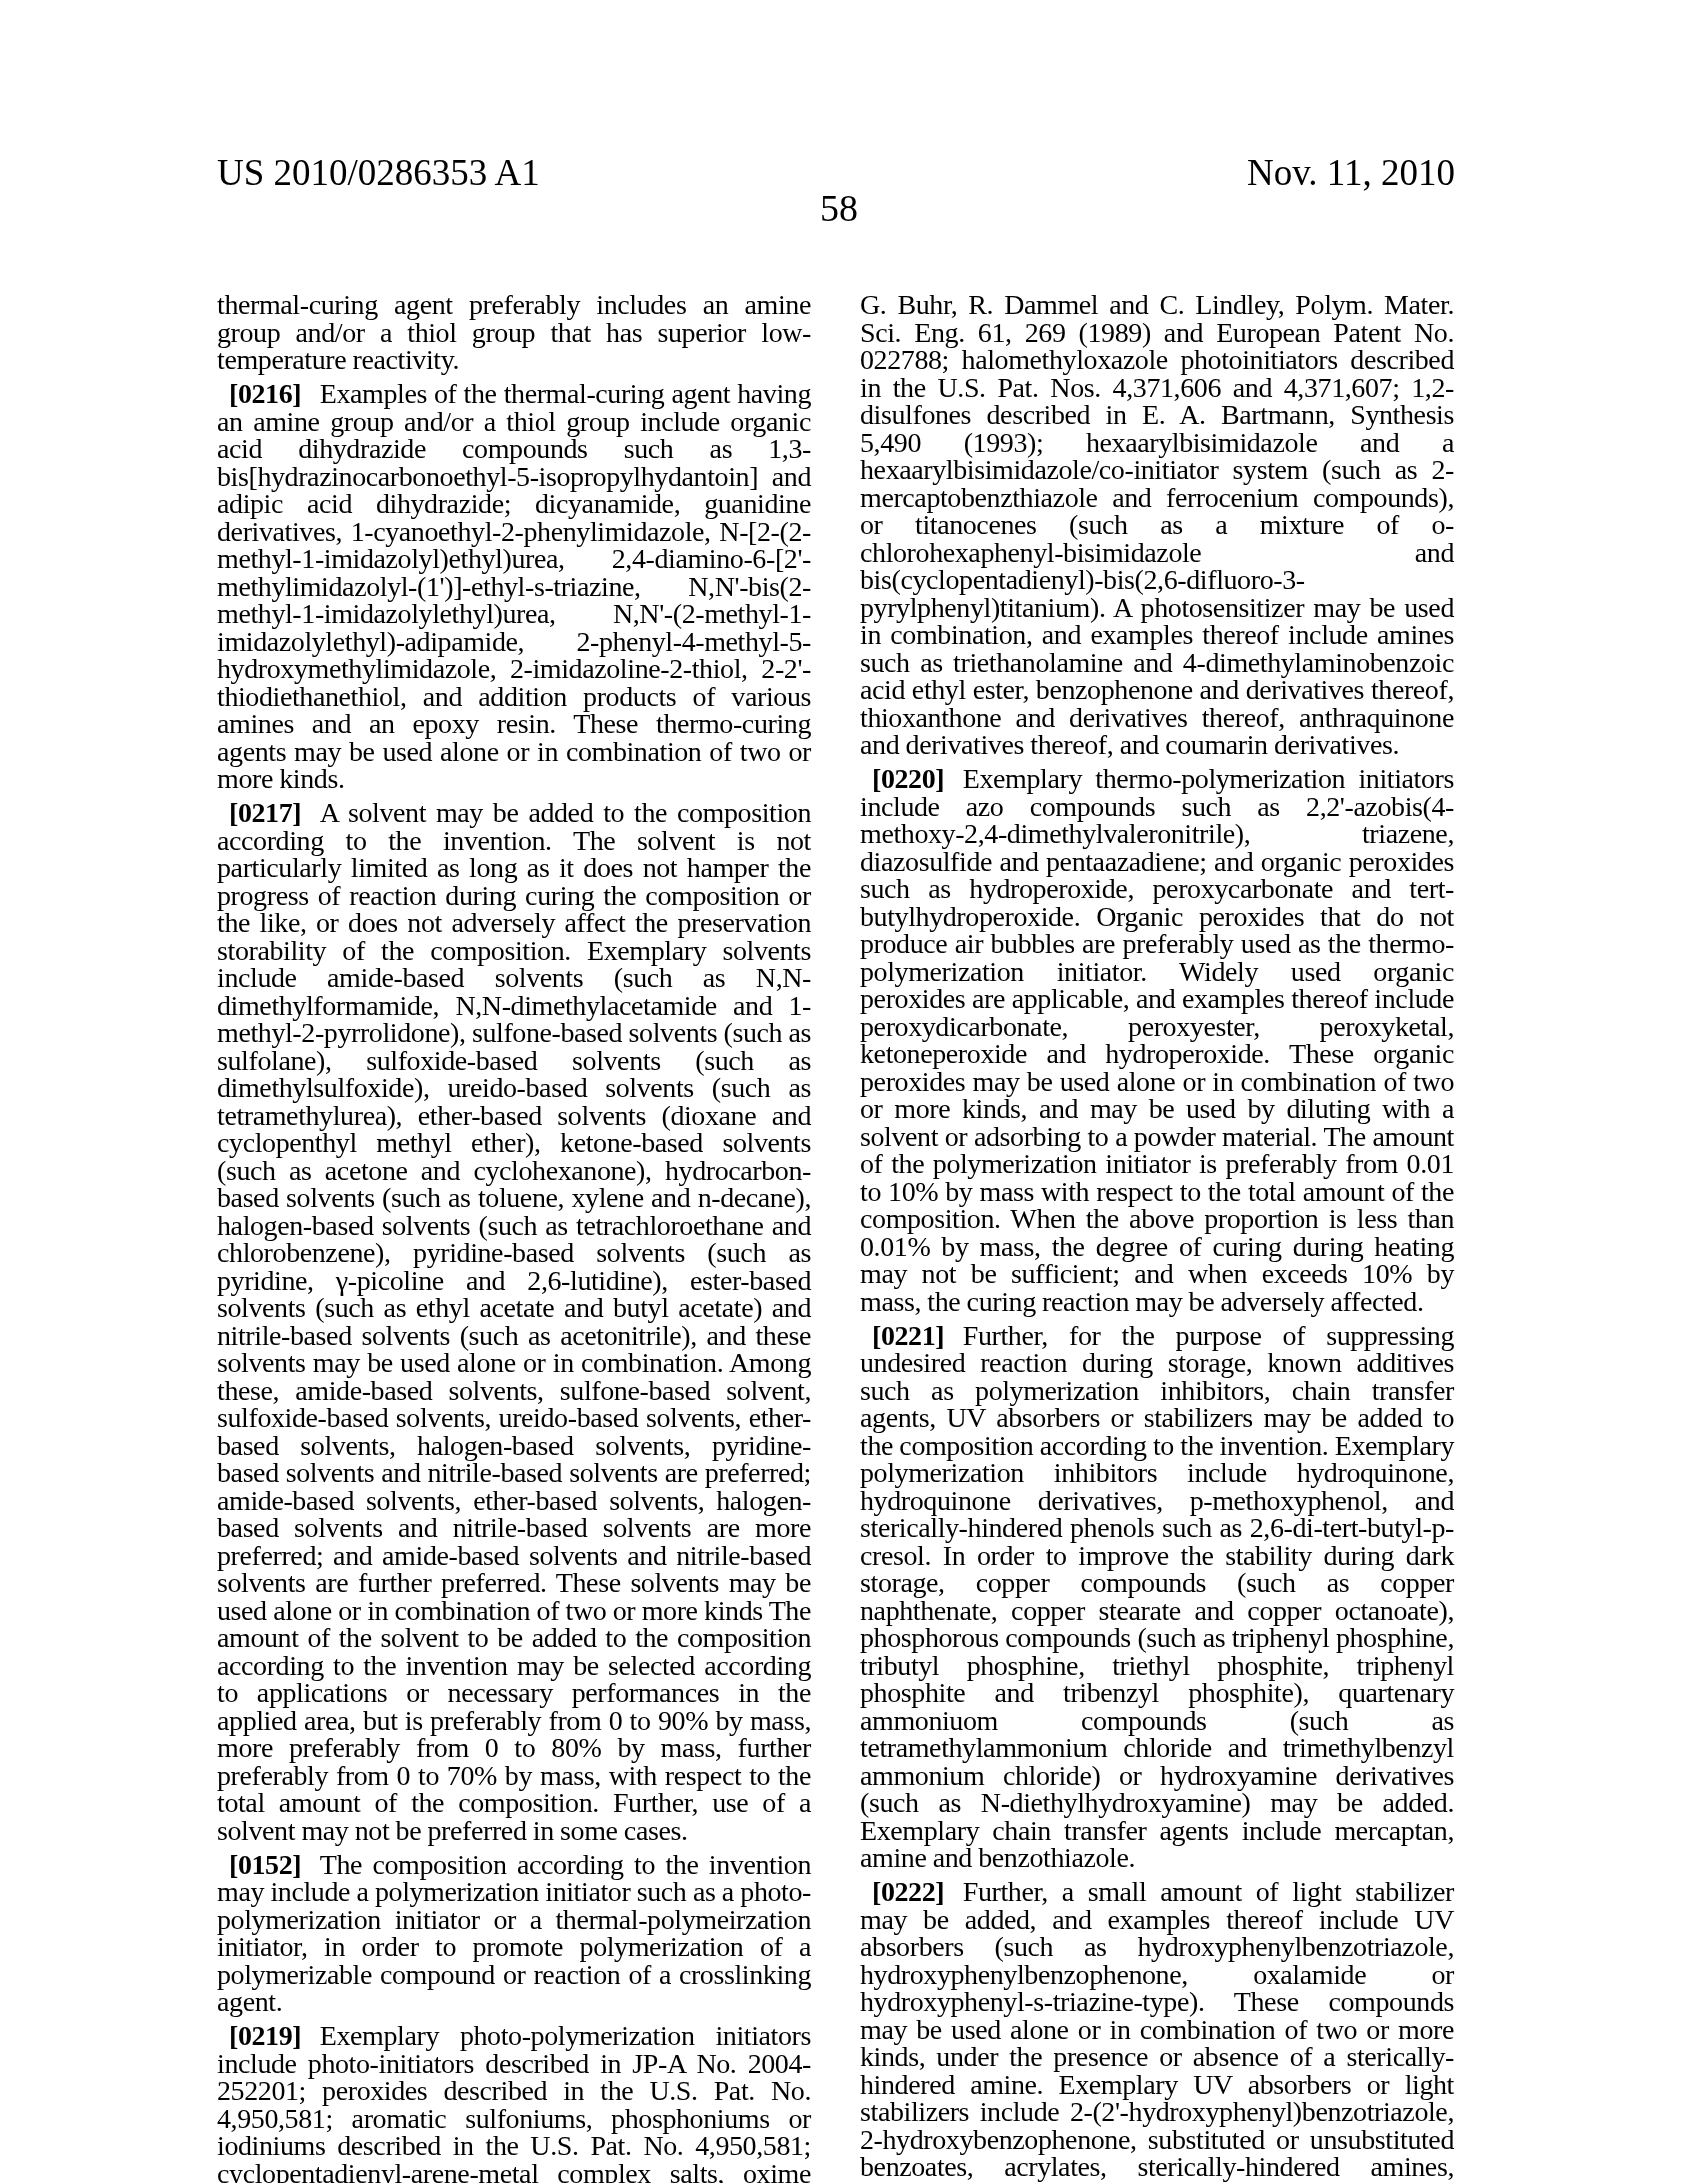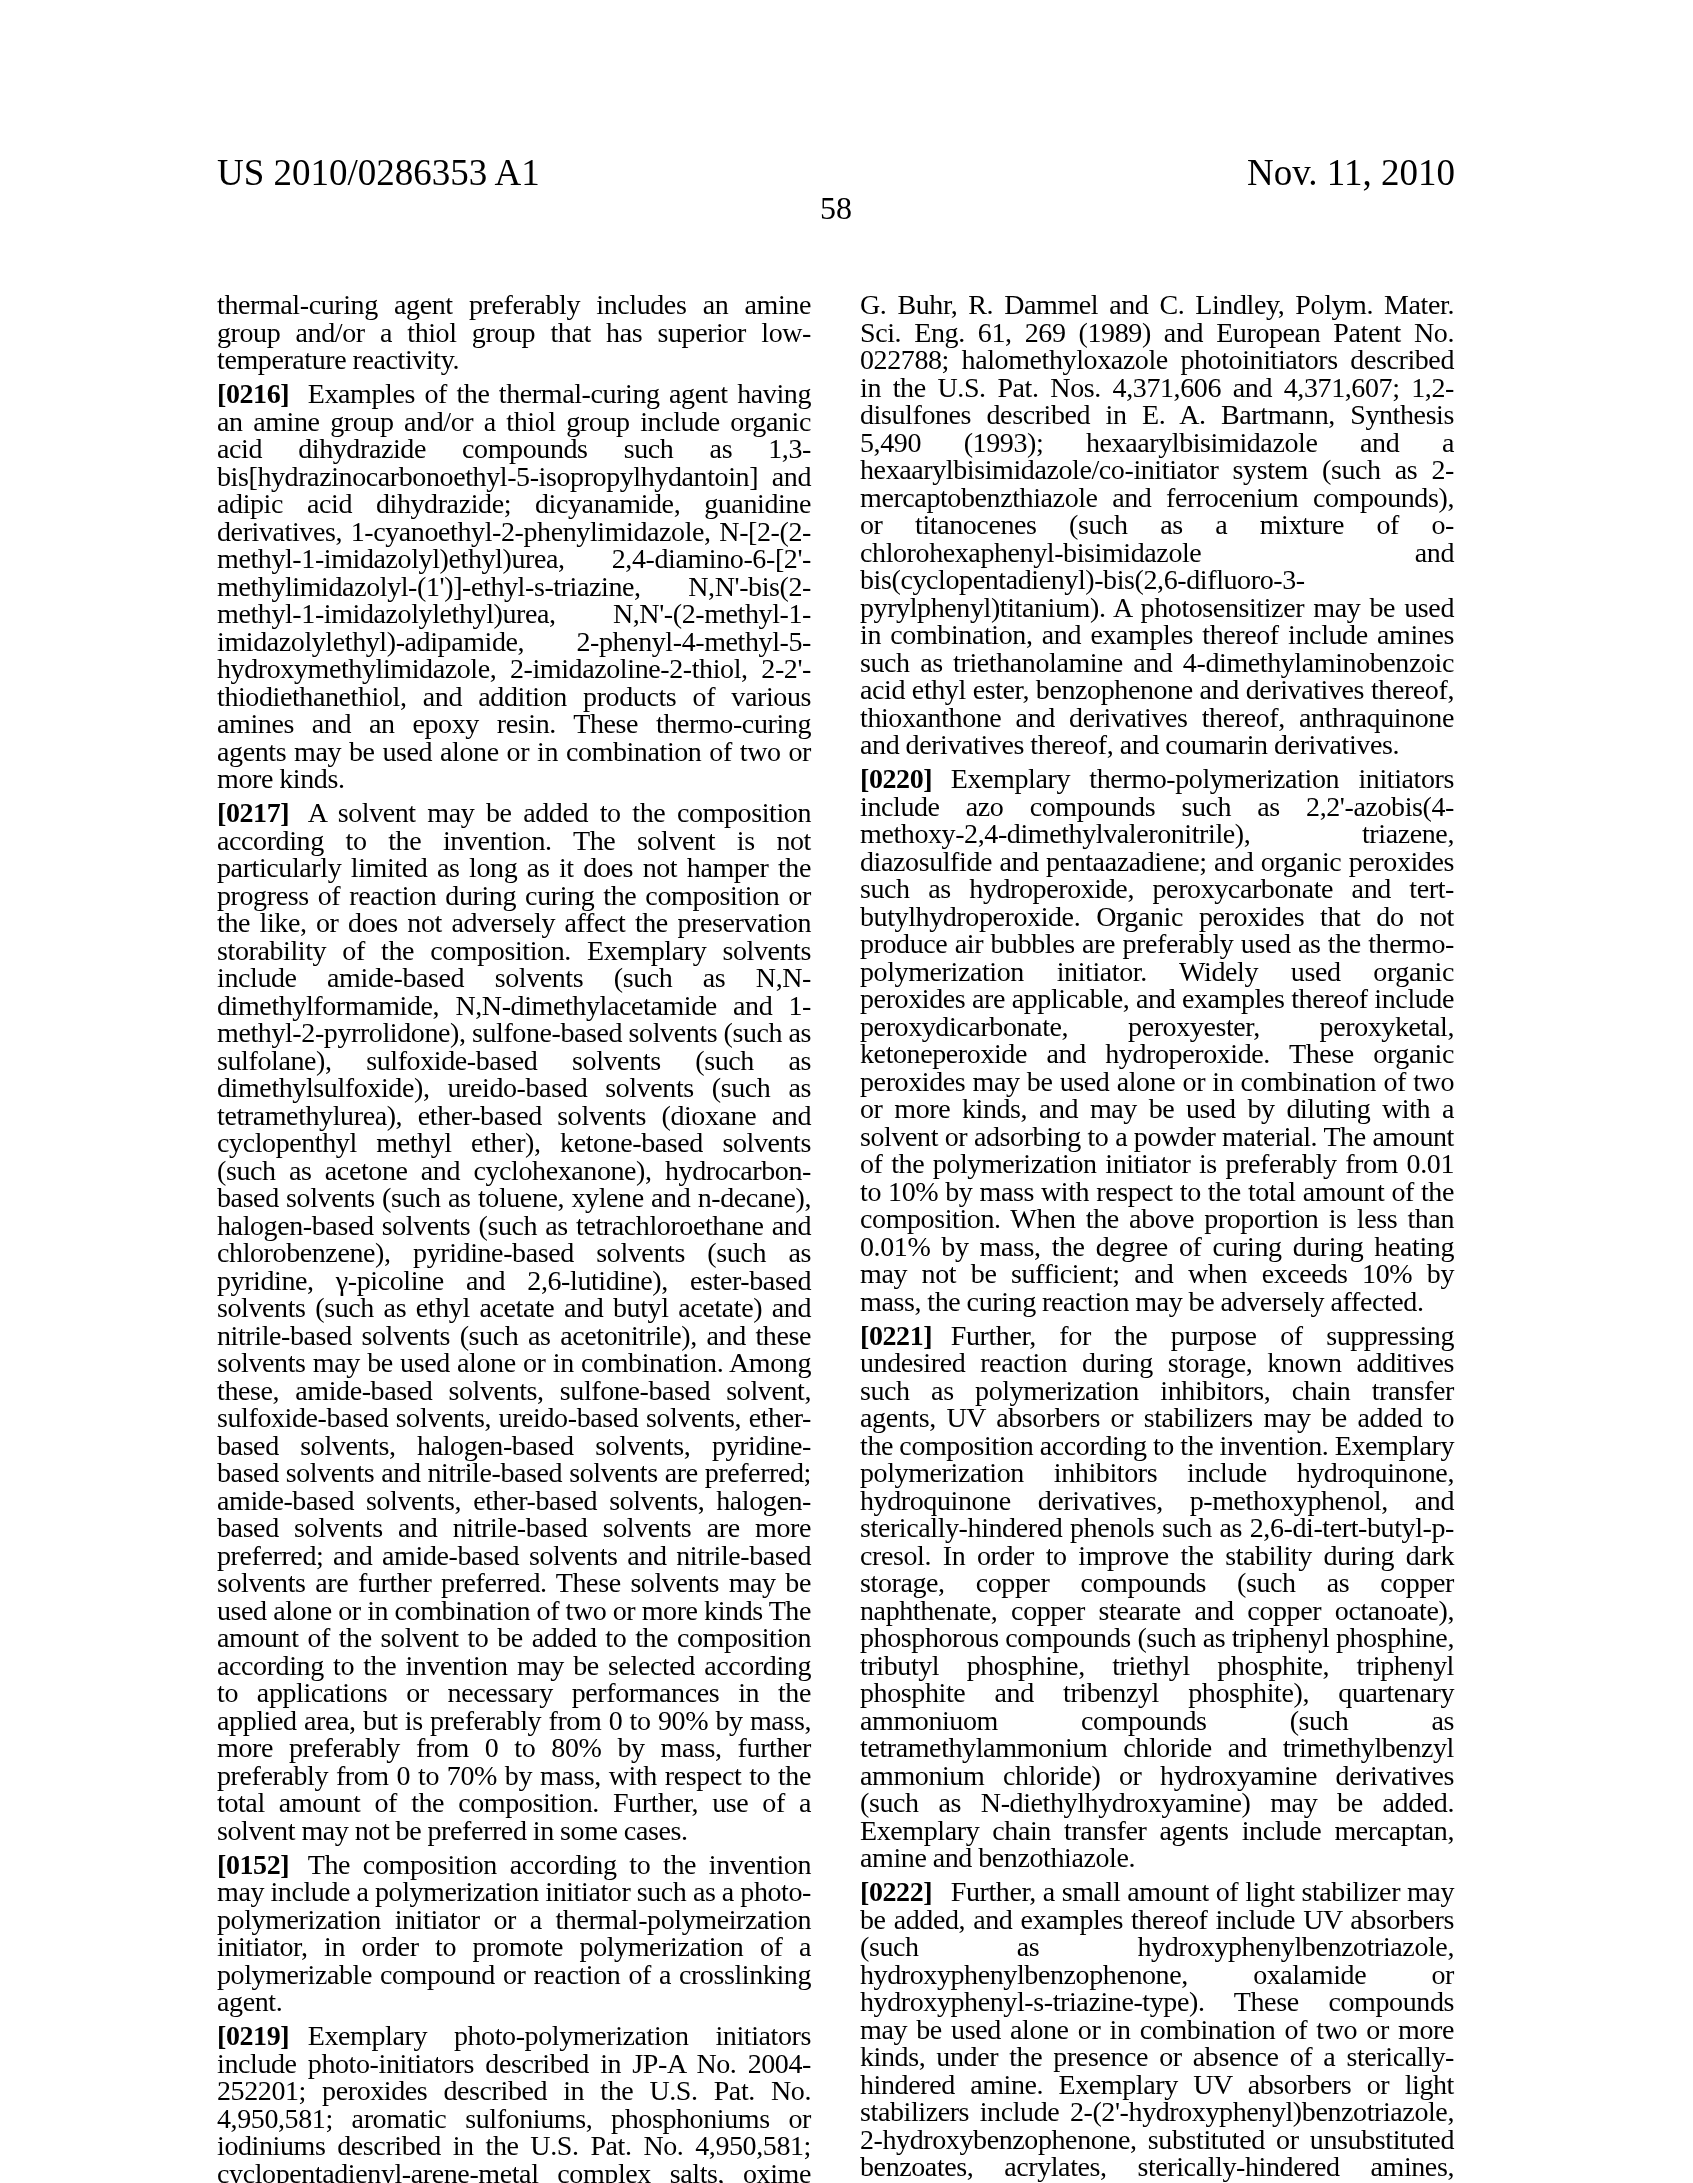--- a/index.html
+++ b/index.html
@@ -1,26 +1,26 @@
 <!DOCTYPE html>
 <html style="font-size:10.6px"><head>
 <meta charset="utf-8">
 <style>
   html, body { margin: 0; padding: 0; background: #ffffff; }
   body { width: 1694px; height: 2183px; position: relative; overflow: hidden;
          font-family: "Liberation Serif", "DejaVu Serif", serif; color: #000; }
   .hdr-left { position: absolute; left: 217px; top: 150px; font-size: 37px; line-height: 46px; white-space: nowrap; text-align: right; }
   .hdr-right { position: absolute; right: 239px; top: 150px; font-size: 37px; line-height: 46px; white-space: nowrap; }
-  .page-num { position: absolute; left: 820px; top: 188px; font-size: 32px; line-height: 40px; }
+  .page-num { position: absolute; left: 820px; top: 188px; font-size: 38px; line-height: 40px; }
   .col { position: absolute; top: 291px; width: 594px; font-size: 28px; line-height: 27.5px;
          text-align: justify; hyphens: manual; letter-spacing: -0.4px; word-spacing: -0.3px; }
   .col.left { left: 217px; }
   .col.right { left: 860px; }
   .col p { margin: 0 0 6.6px 0; }
-  .pnum { font-weight: bold; margin-right: 18.5px; }
+  .pnum { font-weight: bold; margin-right: 18.5px; margin-left: 12px; }
 </style>
 </head>
 <body>
 
 <div class="hdr-left">US 2010/0286353 A1</div>
 <div class="hdr-right">Nov. 11, 2010</div>
 <div class="page-num">58</div>
 
 <div class="col left">
   <p><span>thermal-curing agent preferably includes an amine group and/or a thiol group that has superior low-temperature reactivity.</span></p>

